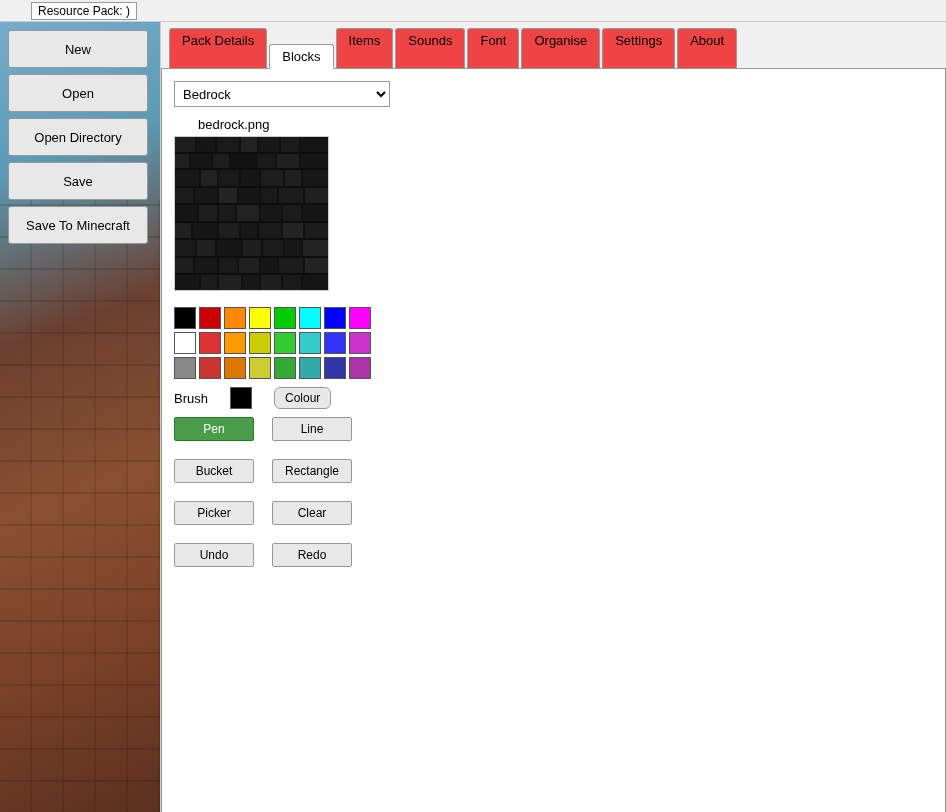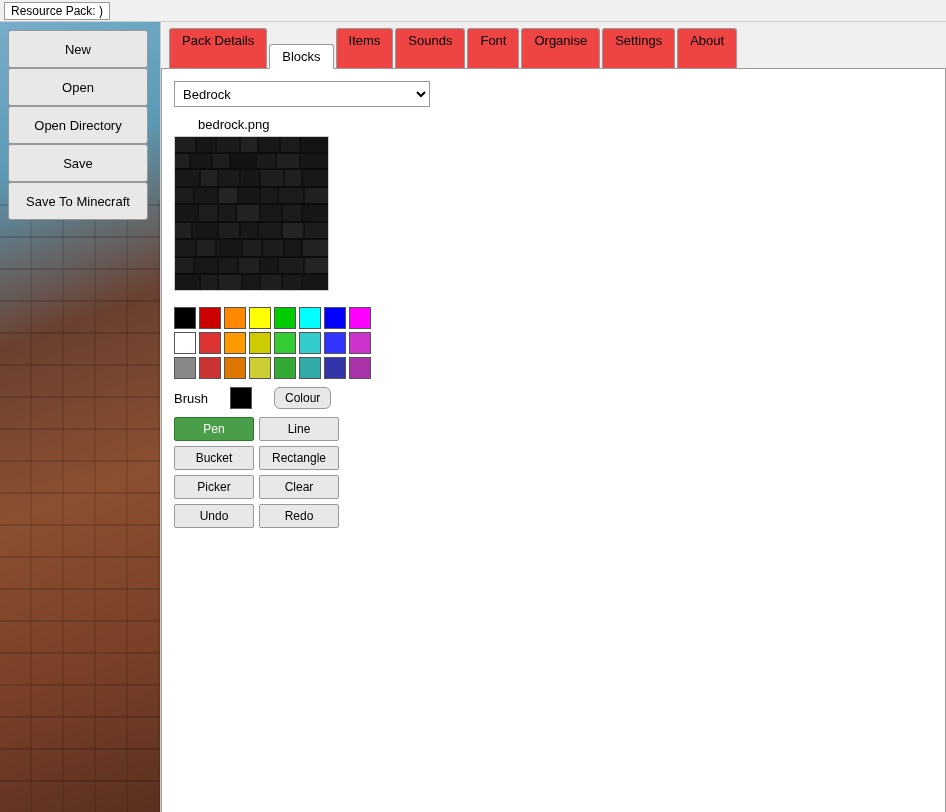--- a/index.html
+++ b/index.html
@@ -60,32 +60,34 @@
       align-items: center;
       padding-left: 4px;
     }
 
     .title-bar-text {
       font-size: 12px;
       color: #000;
       border: 1px solid #999;
       padding: 1px 6px;
       background: #fff;
+      margin-left: 27px;
     }
 
     
     .sidebar {
       position: absolute;
       left: 0; top: 22px;
       width: 160px;
       height: 790px;
       z-index: 5;
       padding: 8px;
       display: flex;
       flex-direction: column;
+      gap: 6px;
     }
 
     .sidebar-btn {
       width: 140px;
       height: 38px;
       background: #e8e8e8;
       border: 1px solid #999;
       border-radius: 3px;
       font-size: 13px;
       cursor: pointer;
@@ -140,21 +142,21 @@
       margin: 0;
       padding: 12px;
       border: 1px solid #999;
       border-top: none;
       height: calc(100% - 36px);
       overflow: auto;
     }
 
     
     .block-select {
-      width: 256px;
+      width: 216px;
       height: 26px;
       font-size: 13px;
       border: 1px solid #999;
       background: #fff;
       padding: 2px 4px;
       margin-bottom: 10px;
     }
 
     
     .texture-label {
@@ -228,21 +230,21 @@
       border: 1px solid #999;
       background: #e8e8e8;
       cursor: pointer;
       border-radius: 6px;
     }
 
     
     .tools-grid {
       display: grid;
       grid-template-columns: 80px 80px;
-      gap: 5px;
+      gap: 18px;
     }
 
     .tool-btn {
       padding: 4px 8px;
       font-size: 12px;
       border: 1px solid #999;
       background: #e8e8e8;
       cursor: pointer;
       border-radius: 2px;
       text-align: center;

